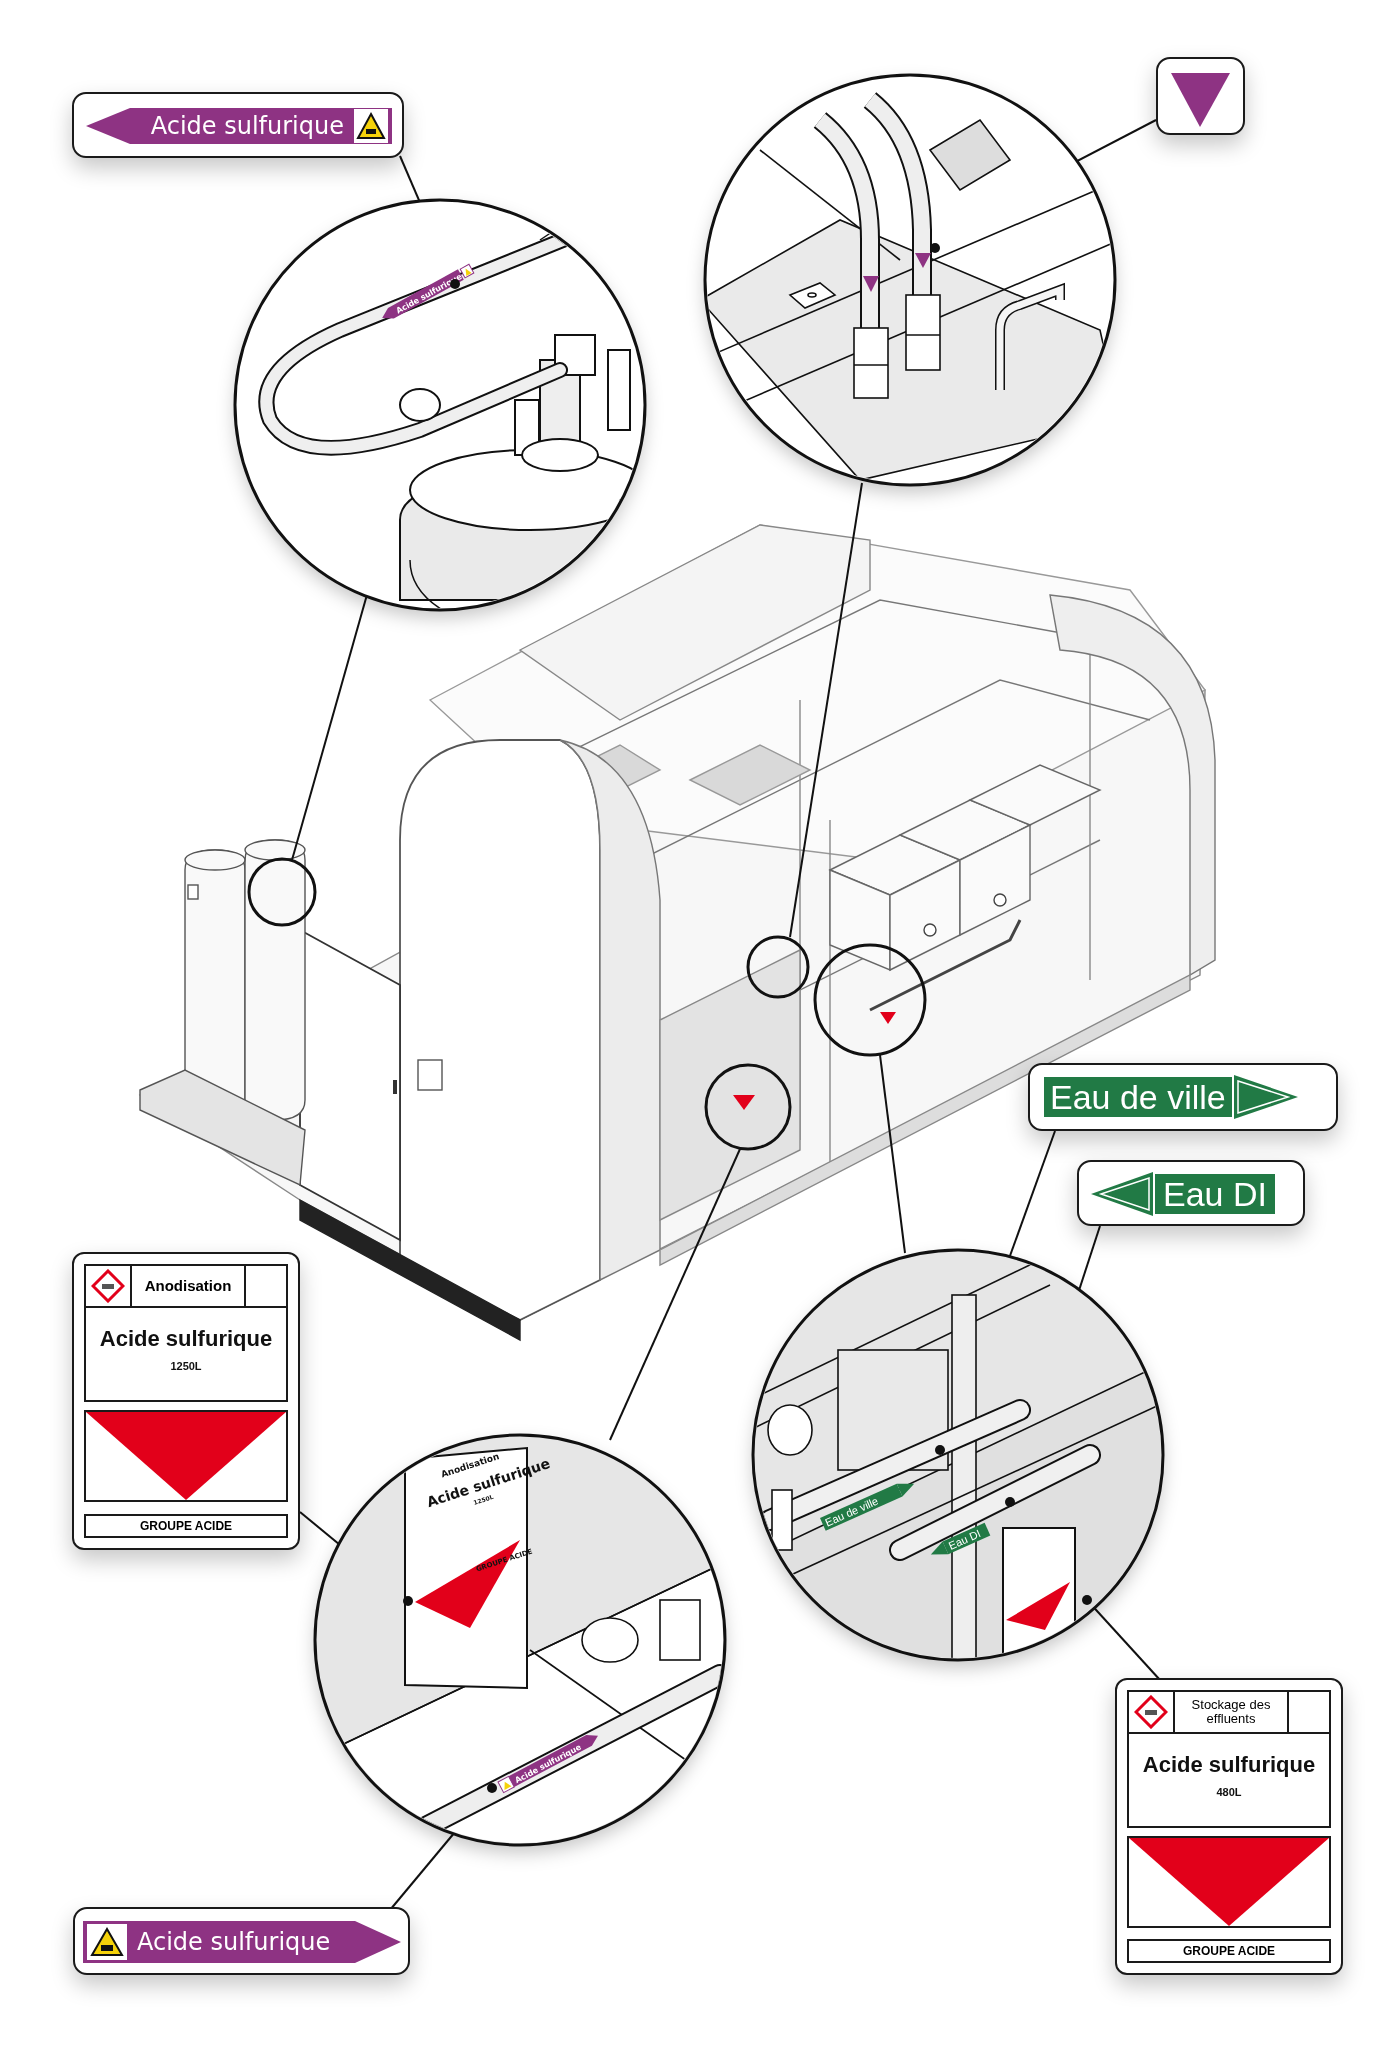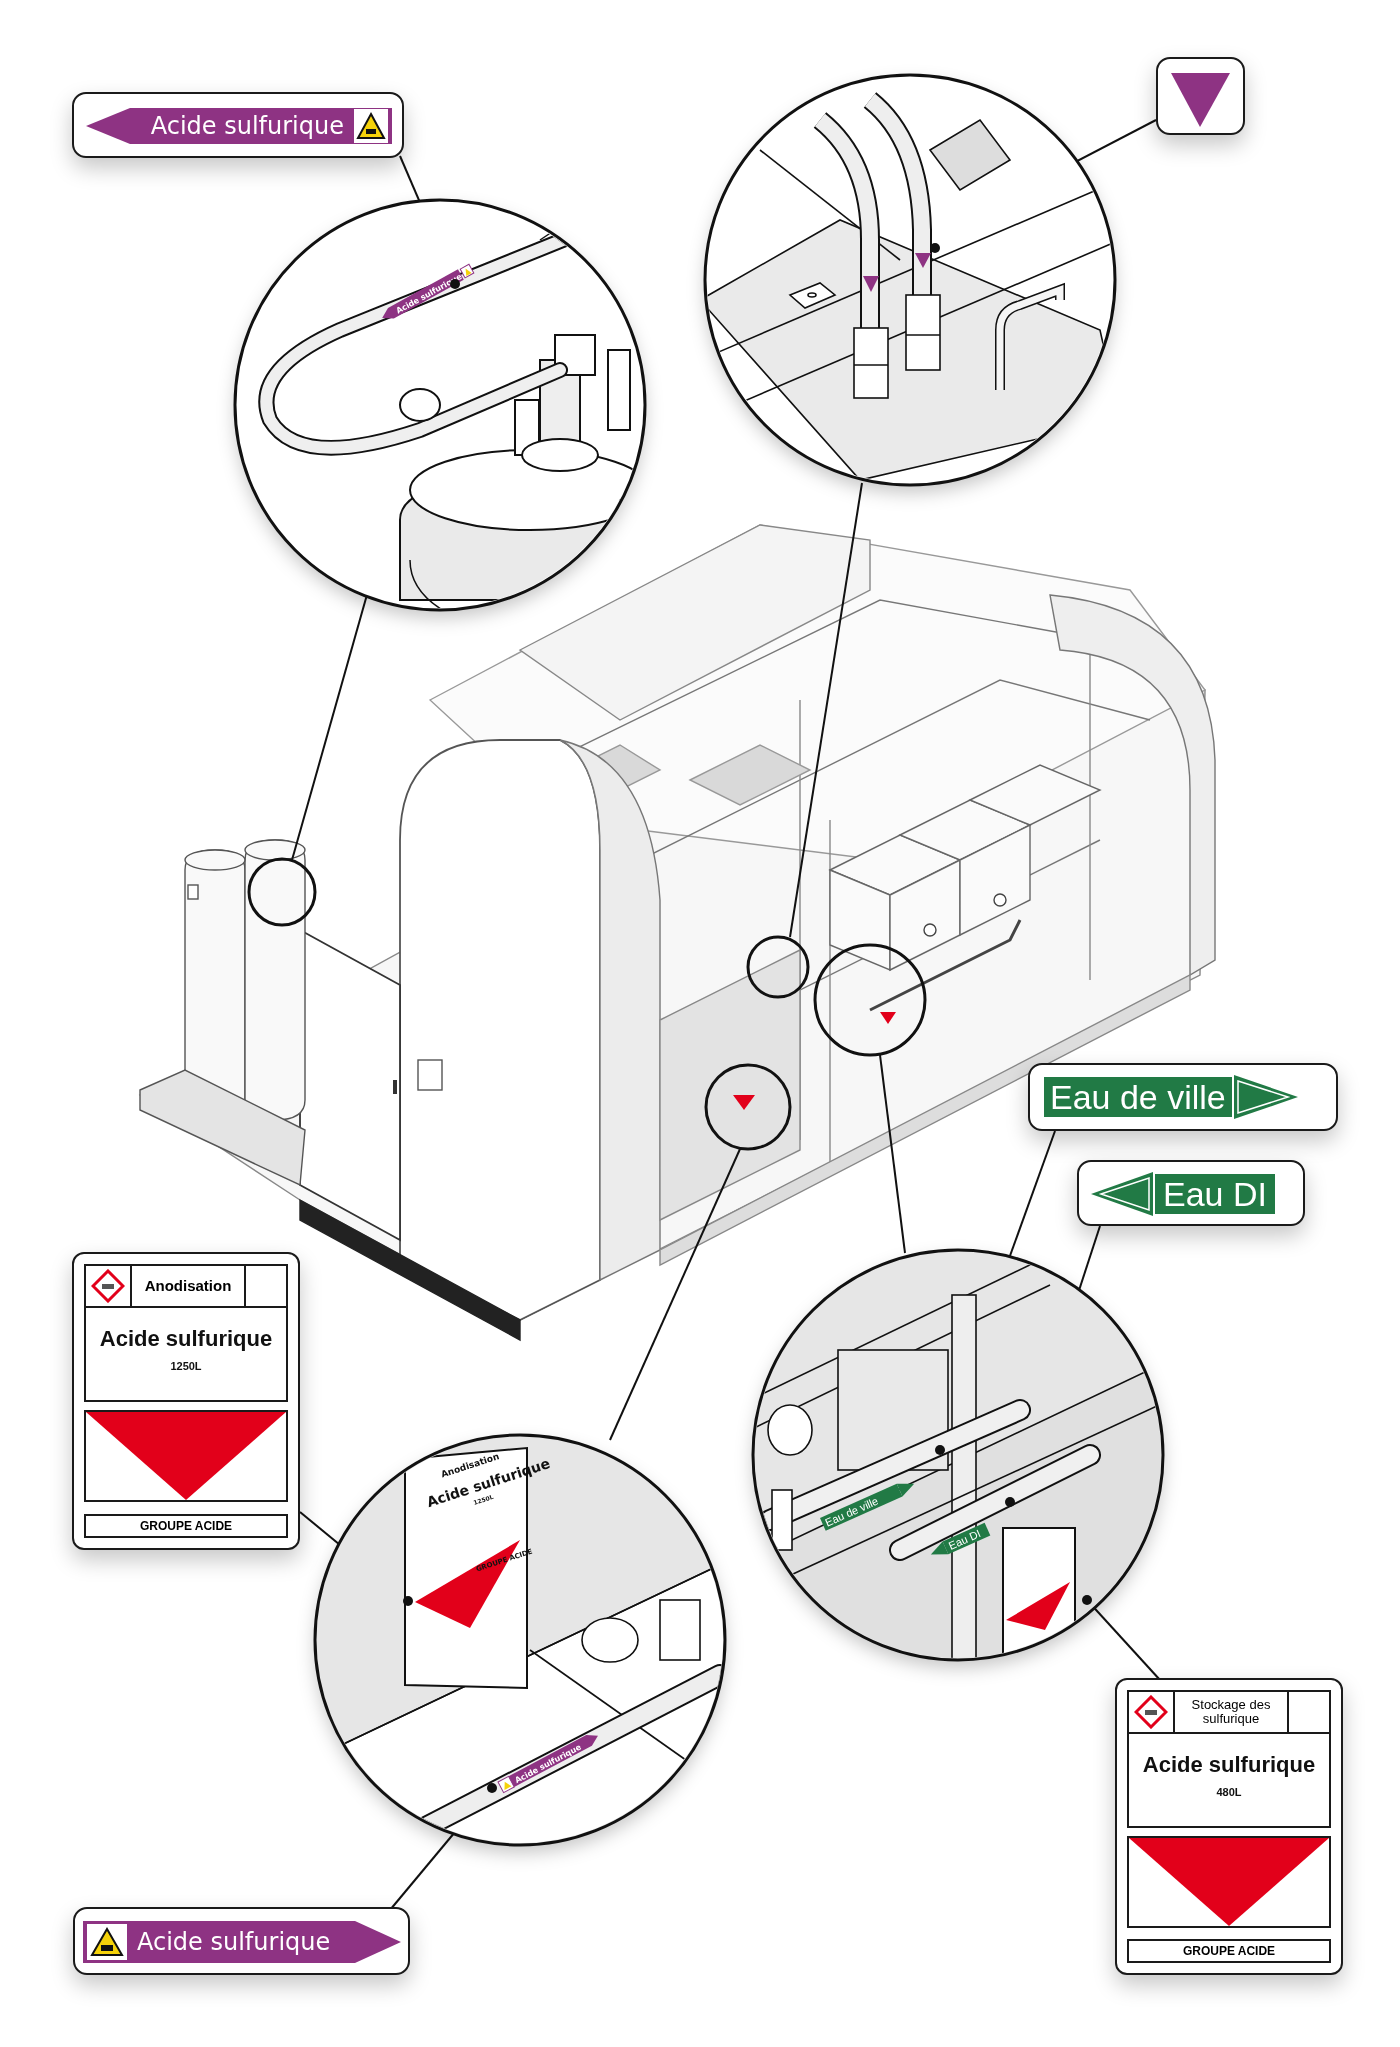--- a/index.html
+++ b/index.html
@@ -326,21 +326,21 @@
 
 <div class="sheet" style="left:1115px;top:1678px;width:228px;height:297px;">
   <div class="inner">
     <div class="hdr">
       <div class="ghs">
         <svg width="34" height="34">
             <polygon points="17,2 32,17 17,32 2,17" fill="#fff" stroke="#e2001a" stroke-width="3"></polygon>
             <rect x="11" y="15" width="12" height="5" fill="#555"></rect>
           </svg>
       </div>
-      <div class="dept" style="font-weight:normal;font-size:13px;">Stockage des sulfurique</div>
+      <div class="dept" style="font-weight:normal;font-size:13px;">Stockage des effluents</div>
       <div class="blank"></div>
     </div>
     <div class="body">
       <div class="name">Acide sulfurique</div>
       <div class="vol">480L</div>
     </div>
     <div class="tri">
       <svg width="100%" height="100%" viewBox="0 0 204 88" preserveAspectRatio="none">
           <polygon points="0,0 204,0 102,88" fill="#e2001a"></polygon>
         </svg>

